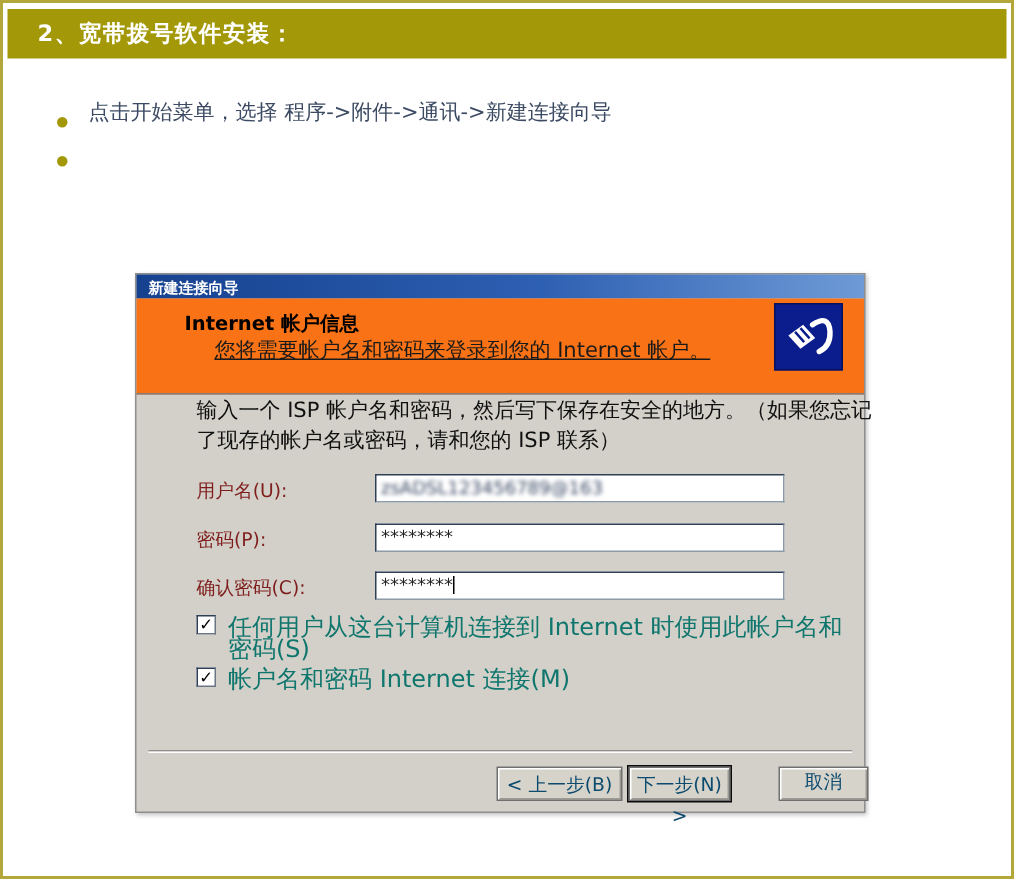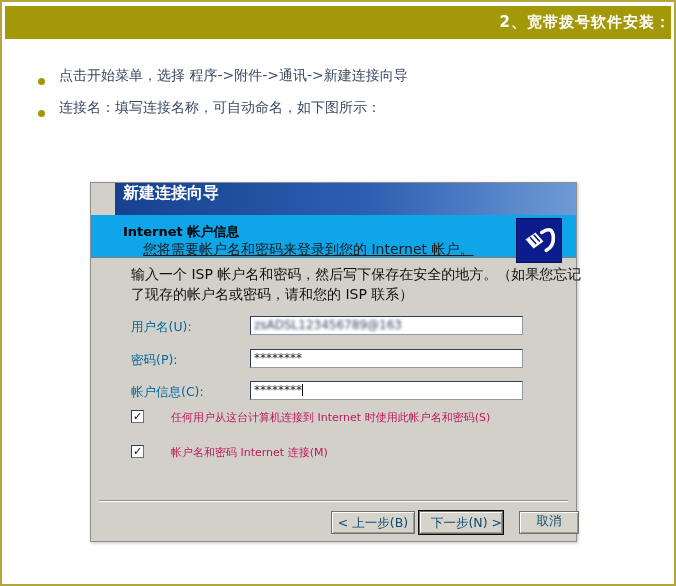--- a/index.html
+++ b/index.html
@@ -20,21 +20,20 @@
     position: absolute;
     top: 4px; left: 3px; right: 3px;
     height: 33px;
     background: #a39908;
     color: #ffffff;
     font-size: 15px;
     font-weight: bold;
     line-height: 33px;
     padding-left: 20px;
     letter-spacing: 1px;
-    text-align: right;
   }
   
   .bullets {
     position: absolute;
     top: 64px; left: 36px; right: 8px;
   }
   .bullet-row {
     display: flex;
     align-items: flex-end;
     margin-bottom: 13px;
@@ -54,33 +53,32 @@
     position: absolute;
     left: 88px; top: 180px;
     width: 487px; height: 360px;
     background: #d2d0c8;
     border: 1px solid #8e8e8e;
     box-shadow: 1px 1px 3px rgba(0,0,0,0.25);
     font-size: 12.5px;
     color: #111;
   }
   .titlebar {
-    height: 32px;
+    height: 16px;
     background: linear-gradient(90deg, #16418f 0%, #2d5fb2 55%, #6e9ad6 100%);
     color: #ffffff;
-    font-size: 16px;
+    font-size: 10px;
     font-weight: bold;
     line-height: 20px;
     padding-left: 8px;
-    margin-left: 24px;
   }
   .wiz-header {
     position: relative;
-    height: 43px;
-    background: #0ea5e9;
+    height: 64px;
+    background: #f97316;
     border-bottom: 1px solid #7d7d7d;
   }
   .wiz-title {
     position: absolute;
     left: 32px; top: 8px;
     font-weight: bold;
     font-size: 13px;
     color: #000;
   }
   .wiz-subtitle {
@@ -104,21 +102,21 @@
     left: 40px; top: 82px;
     width: 452px;
     font-size: 14px;
     line-height: 1.4;
     color: #101010;
   }
   .field-label {
     position: absolute;
     left: 40px;
     font-size: 12.5px;
-    color: #0369a1;
+    color: #7f1d1d;
   }
   .field-input {
     position: absolute;
     left: 159px;
     width: 273px;
     height: 19px;
     background: #ffffff;
     border: 1px solid #8d9aa8;
     border-top-color: #2e4058;
     border-left-color: #2e4058;
@@ -149,21 +147,21 @@
     border: 1px solid #6a7686;
     border-top-color: #2e4058;
     border-left-color: #2e4058;
     font-size: 11px;
     line-height: 11px;
     text-align: center;
     font-weight: bold;
     color: #000;
     margin-right: 8px;
   }
-  .check-label { font-size: 11px; color: #be185d; line-height: 15px; margin-left: 19px; }
+  .check-label { font-size: 16px; color: #0f766e; line-height: 15px; }
   .separator {
     position: absolute;
     left: 8px; right: 8px; top: 317px;
     height: 2px;
     border-top: 1px solid #8e8e8e;
     border-bottom: 1px solid #ffffff;
   }
   .btn {
     position: absolute;
     top: 328px;
@@ -173,40 +171,39 @@
     box-shadow: inset 1px 1px 0 #ffffff, inset -1px -1px 0 #9b9b93;
     font-size: 12.5px;
     text-align: center;
     line-height: 21px;
     color: #0c4a6e;
     cursor: default;
     font-family: "DejaVu Sans", "Liberation Sans", sans-serif;
     padding: 0;
   }
   .btn-back { left: 240px; width: 84px; }
-  .btn-next { left: 328px; width: 84px; outline: 1px solid #0a0a0a; text-align: right; }
+  .btn-next { left: 328px; width: 68px; outline: 1px solid #0a0a0a; }
   .btn-cancel { left: 428px; width: 60px; font-family: Liberation Mono, monospace; }
 </style>
 </head>
 <body>
 
 <div class="page">
 
   <div class="section-band">
     <span>2、宽带拨号软件安装：</span>
   </div>
 
   <div class="bullets">
     <div class="bullet-row">
       <span class="bullet-dot"></span>
       <span>点击开始菜单，选择 程序-&gt;附件-&gt;通讯-&gt;新建连接向导</span>
     </div>
     <div class="bullet-row">
       <span class="bullet-dot"></span>
-      <span>连接名：填写连接名称，可自动命名，如下图所示：</span>
     </div>
   </div>
 
   <div class="dialog">
 
     <div class="titlebar">
       <span>新建连接向导</span>
     </div>
 
     <div class="wiz-header">
@@ -226,21 +223,21 @@
     <div class="field-label" style="top:136px">用户名(U):</div>
     <div class="field-input" style="top:133px">
       <span class="blurred">zsADSL123456789@163</span>
     </div>
 
     <div class="field-label" style="top:169px">密码(P):</div>
     <div class="field-input" style="top:166px">
       <span>********</span>
     </div>
 
-    <div class="field-label" style="top:201px">帐户信息(C):</div>
+    <div class="field-label" style="top:201px">确认密码(C):</div>
     <div class="field-input" style="top:198px">
       <span>********</span><span class="caret"></span>
     </div>
 
     <div class="check-row" style="top:227px">
       <span class="checkbox"><span>✓</span></span>
       <span class="check-label">任何用户从这台计算机连接到 Internet 时使用此帐户名和密码(S)</span>
     </div>
 
     <div class="check-row" style="top:262px">

